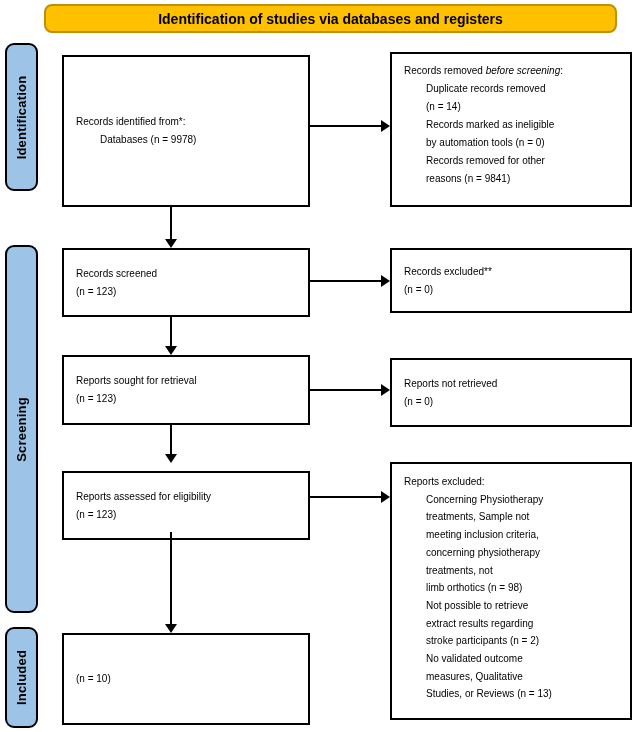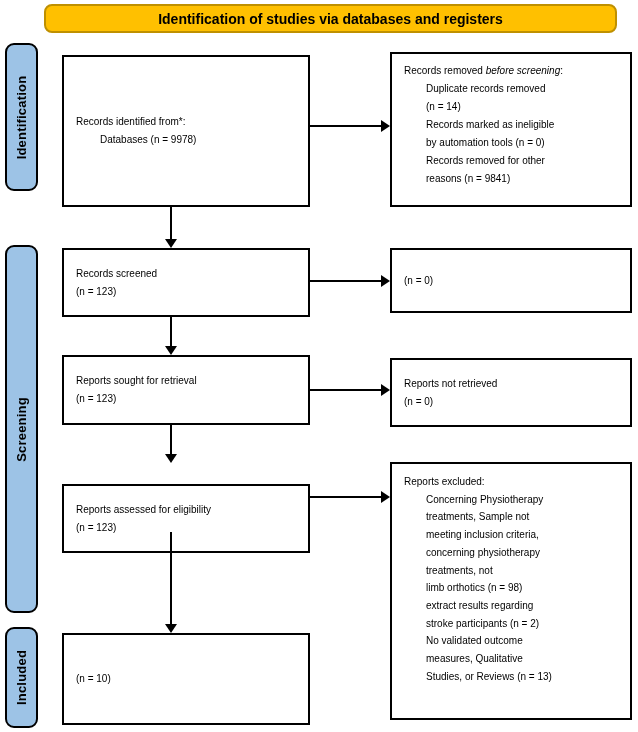--- a/index.html
+++ b/index.html
@@ -41,21 +41,21 @@
   #box-removed { line-height:18px; }
   #box-removed .removed-title { max-width:175px; white-space:normal; }
   #box-reports-excluded { line-height:17.7px; padding-top:9px; }
   .italic { font-style:italic; }
   #box-identified        { left:62px;  top:55px;  width:248px; height:152px; }
   #box-removed           { left:390px; top:52px;  width:242px; height:155px; }
   #box-screened          { left:62px;  top:248px; width:248px; height:69px;  }
   #box-records-excluded  { left:390px; top:248px; width:242px; height:65px;  }
   #box-retrieval         { left:62px;  top:355px; width:248px; height:70px;  }
   #box-not-retrieved     { left:390px; top:358px; width:242px; height:69px;  }
-  #box-eligibility       { left:62px;  top:484px; width:248px; height:69px;  }
+  #box-eligibility       { left:62px;  top:471px; width:248px; height:69px;  }
   #box-reports-excluded  { left:390px; top:462px; width:242px; height:258px; }
   #box-included-review   { left:62px;  top:633px; width:248px; height:92px;  }
   
   .vline { position:absolute; left:170px; width:2px; background:#000; }
   .hline { position:absolute; height:2px; background:#000; }
   .head-down {
     position:absolute; left:165px; width:0; height:0;
     border-left:6px solid transparent; border-right:6px solid transparent;
     border-top:9px solid #000;
   }
@@ -100,20 +100,21 @@
         <div class="line indent">reasons (n = 9841)</div>
       </div>
   </div>
 
   <div class="box center" id="box-screened">
       <div class="line">Records screened</div>
       <div class="line">(n = 123)</div>
     </div>
 
   <div class="box center" id="box-records-excluded">
+      <div class="line">Records excluded**</div>
       <div class="line">(n = 0)</div>
     </div>
 
   <div class="box center" id="box-retrieval">
       <div class="line">Reports sought for retrieval</div>
       <div class="line">(n = 123)</div>
     </div>
 
   <div class="box center" id="box-not-retrieved">
       <div class="line">Reports not retrieved</div>
@@ -126,20 +127,21 @@
     </div>
 
   <div class="box top" id="box-reports-excluded">
       <div class="line">Reports excluded:</div>
       <div class="line indent">Concerning Physiotherapy</div>
       <div class="line indent">treatments, Sample not</div>
       <div class="line indent">meeting inclusion criteria,</div>
       <div class="line indent">concerning physiotherapy</div>
       <div class="line indent">treatments, not</div>
       <div class="line indent">limb orthotics (n = 98)</div>
+      <div class="line indent">Not possible to retrieve</div>
       <div class="line indent">extract results regarding</div>
       <div class="line indent">stroke participants (n = 2)</div>
       <div class="line indent">No validated outcome</div>
       <div class="line indent">measures, Qualitative</div>
       <div class="line indent">Studies, or Reviews (n = 13)</div>
     </div>
 
   <div class="box center" id="box-included-review">
       <div class="line">(n = 10)</div>
     </div>

